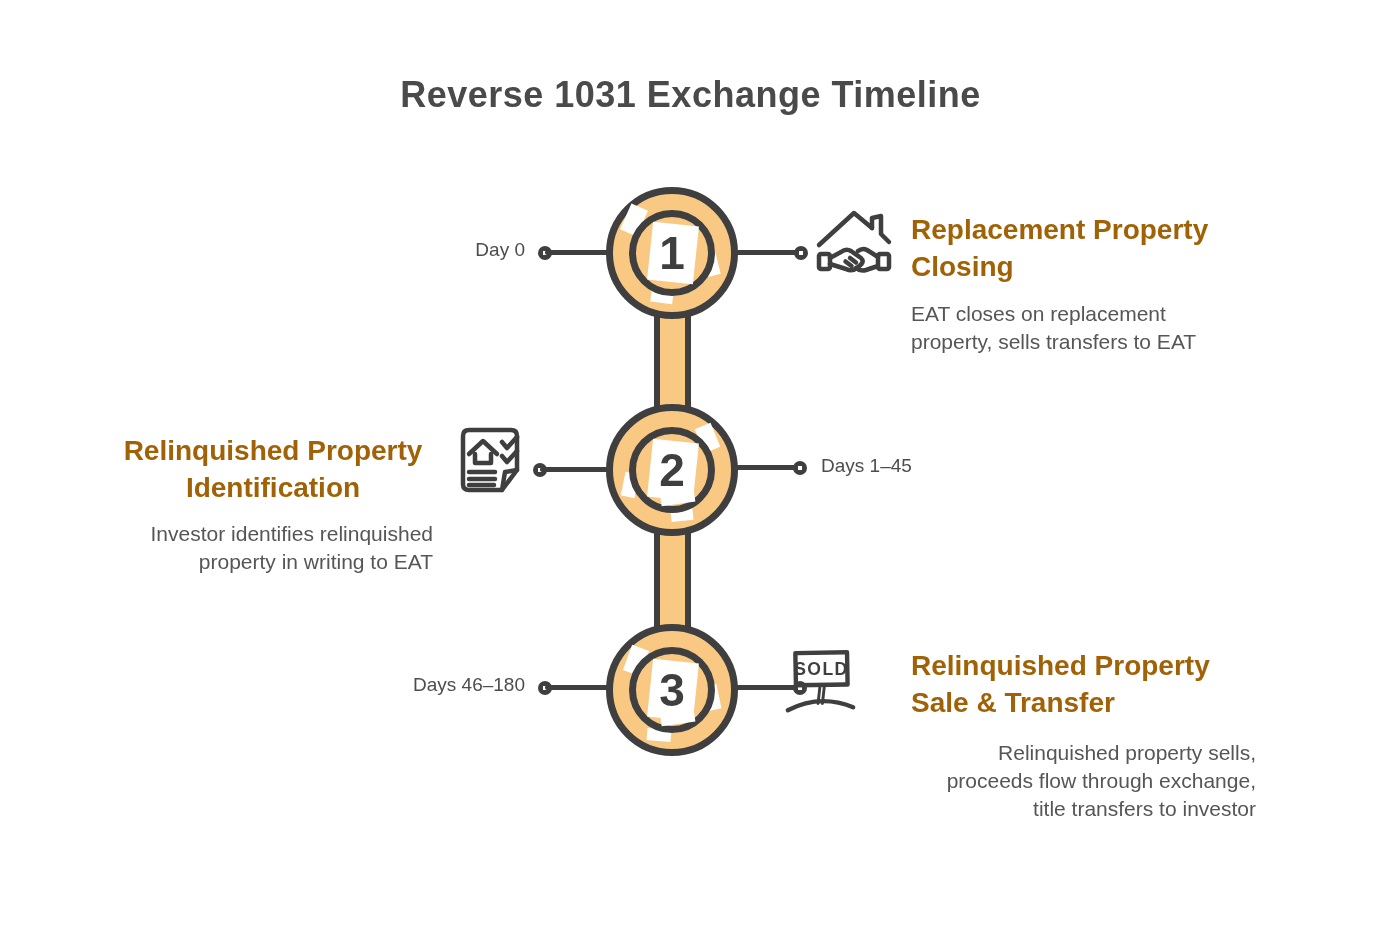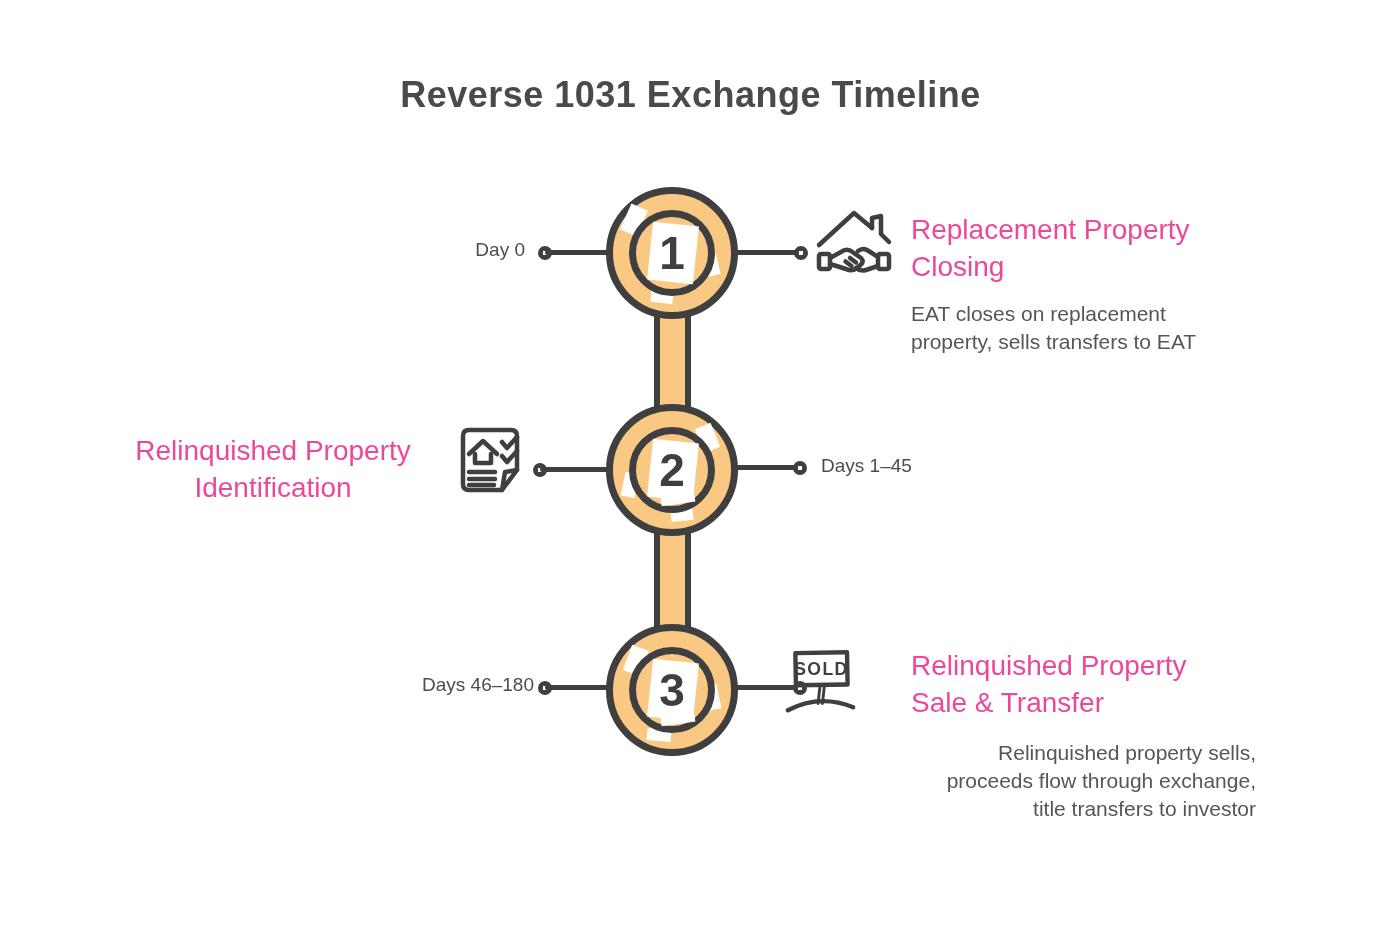--- a/index.html
+++ b/index.html
@@ -108,22 +108,22 @@
   
   .day-label {
     position: absolute;
     font-size: 19px;
     color: #4d4d4d;
     z-index: 3;
   }
   .step-title {
     position: absolute;
     font-size: 28px;
-    font-weight: 400;
-    color: #ec4899;
+    font-weight: 700;
+    color: #a16207;
     line-height: 37px;
     z-index: 3;
   }
   .step-desc {
     position: absolute;
     font-size: 21px;
     color: #565656;
     line-height: 28px;
     z-index: 3;
   }
@@ -178,20 +178,21 @@
     <div class="speckle" style="left:10px; top:62px; width:14px; height:24px; transform:rotate(12deg);"></div>
     <div class="speckle" style="left:58px; top:98px; width:22px; height:12px; transform:rotate(-6deg);"></div>
     <div class="inner-circle">
       <div class="num-patch"></div>
       <div class="num-patch2"></div>
       <div class="step-number">2</div>
     </div>
   </div>
 
   <div class="step-title right-align" style="left:113px; top:432px; width:320px;text-align:center;">Relinquished Property Identification</div>
+  <div class="step-desc right-align" style="left:93px; top:520px; width:340px;">Investor identifies relinquished property in writing to EAT</div>
   <div class="icon-box" style="left:452px; top:421px;">
     <svg width="80" height="80" viewBox="0 0 80 80" fill="none" stroke="#3f3f3f" stroke-width="4.5" stroke-linecap="round" stroke-linejoin="round">
       <path d="M17 9 H59 Q65 9 65 15 V49 L50 69 H17 Q11 69 11 63 V15 Q11 9 17 9 Z"></path>
       <path d="M65 49 L53 51 L50 69"></path>
       <path d="M17 33 L31 20 L45 33"></path>
       <path d="M23 33 L23 42 L39 42 L39 33"></path>
       <path d="M50 21 l5 6 l10 -11"></path>
       <path d="M50 35 l5 6 l10 -11"></path>
       <path d="M17 51 H43"></path>
       <path d="M17 58 H43"></path>
@@ -208,21 +209,21 @@
     <div class="speckle" style="left:14px; top:16px; width:18px; height:27px; transform:rotate(20deg);"></div>
     <div class="speckle" style="left:92px; top:54px; width:14px; height:25px; transform:rotate(-12deg);"></div>
     <div class="speckle" style="left:34px; top:98px; width:24px; height:12px; transform:rotate(5deg);"></div>
     <div class="inner-circle">
       <div class="num-patch"></div>
       <div class="num-patch2"></div>
       <div class="step-number">3</div>
     </div>
   </div>
 
-  <div class="day-label right-align" style="left:369px; top:674px; width:165px;">Days 46–180</div>
+  <div class="day-label right-align" style="left:360px; top:674px; width:165px;">Days 46–180</div>
   <div class="dot" style="left:538px; top:681px;"></div>
   <div class="hline" style="left:545px; top:685px; width:63px;"></div>
   <div class="hline" style="left:736px; top:685px; width:66px;"></div>
   <div class="dot" style="left:793px; top:681px;"></div>
 
   <div class="icon-box" style="left:781px; top:641px;">
     <svg width="78" height="80" viewBox="0 0 80 80" fill="none" stroke="#3f3f3f" stroke-width="4.5" stroke-linecap="round" stroke-linejoin="round">
       <rect x="15" y="11" width="53" height="33" transform="rotate(-1 41 27)"></rect>
       <text x="41.5" y="34" text-anchor="middle" font-family="Liberation Sans, sans-serif" font-size="18" font-weight="700" letter-spacing="1.5" fill="#3f3f3f" stroke="none">SOLD</text>
       <path d="M40 45 L38 63" stroke-width="3"></path>

